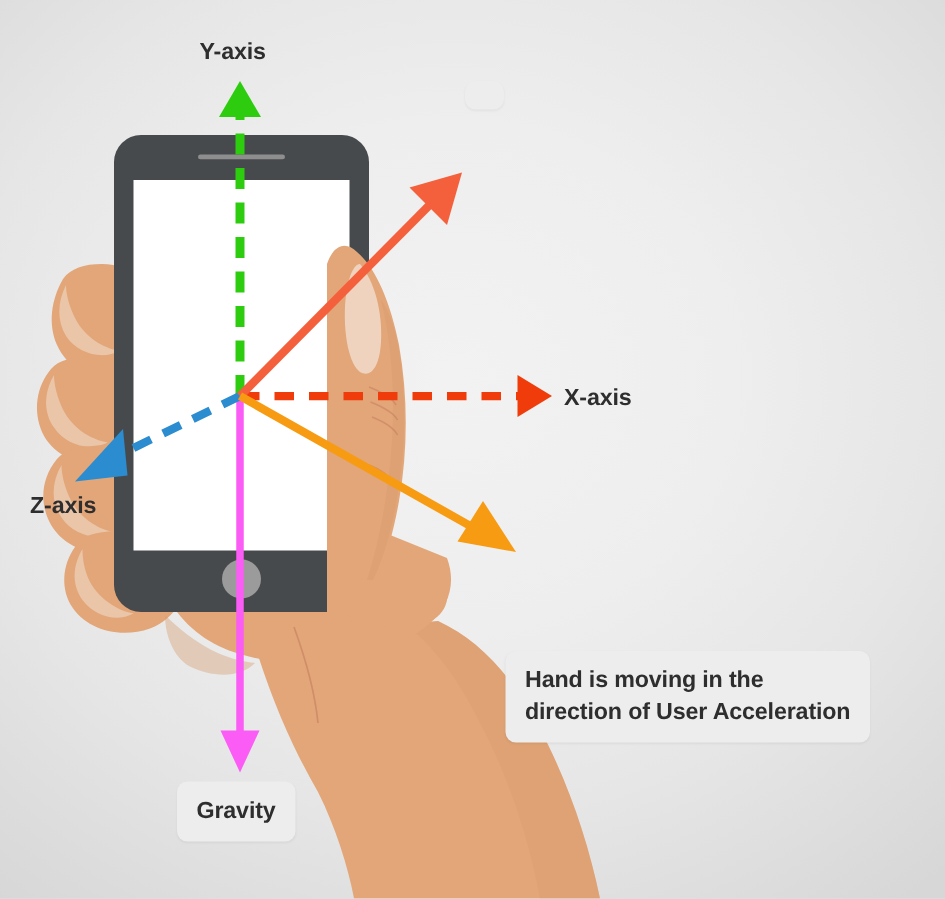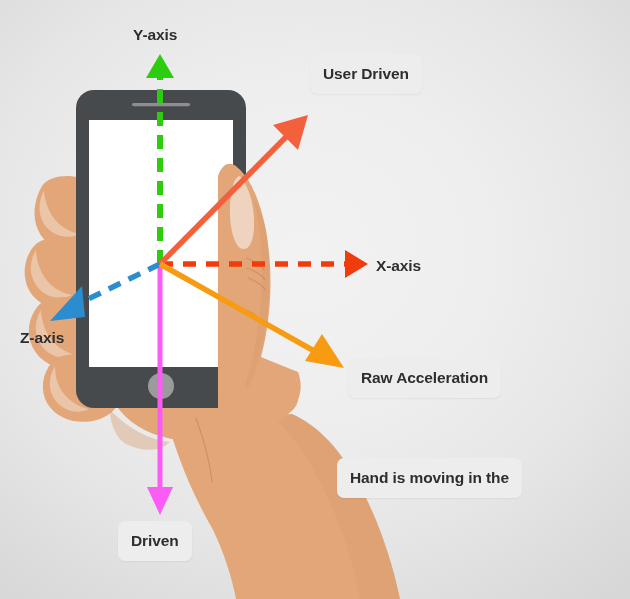--- a/index.html
+++ b/index.html
@@ -44,21 +44,21 @@
   }
   .plain {
     background: none;
   }
   #lbl-y-axis   { left: 133px; top: 24px; }
   #lbl-x-axis   { left: 376px; top: 255px; }
   #lbl-z-axis   { left: 8px;   top: 327px; margin-left: 12px; }
   #lbl-user-driven { left: 310px; top: 54px; }
   #lbl-raw      { left: 348px; top: 358px; }
   #lbl-gravity  { left: 118px; top: 521px; }
-  #lbl-hand     { left: 337px; top: 458px; }
+  #lbl-hand     { left: 337px; top: 434px; }
 </style>
 </head>
 <body>
 
 <div id="stage">
 
   <svg id="art" width="630" height="599" viewBox="0 0 630 599">
 
     <g>
 
@@ -159,24 +159,23 @@
     </g>
   </svg>
 
   <div class="label plain" id="lbl-y-axis">Y-axis</div>
 
   <div class="label plain" id="lbl-x-axis">X-axis</div>
 
   <div class="label plain" id="lbl-z-axis">Z-axis</div>
 
   <div class="label boxed" id="lbl-user-driven">
-    <div>User Driven</div>
   </div>
 
-  <div class="label boxed" id="lbl-raw">Raw Acceleration</div>
 
-  <div class="label boxed" id="lbl-gravity">Driven</div>
+  <div class="label boxed" id="lbl-gravity">Gravity</div>
 
   <div class="label boxed" id="lbl-hand">
     <div>Hand is moving in the</div>
+    <div>direction of User Acceleration</div>
   </div>
 
 </div>
 
 </body></html>

